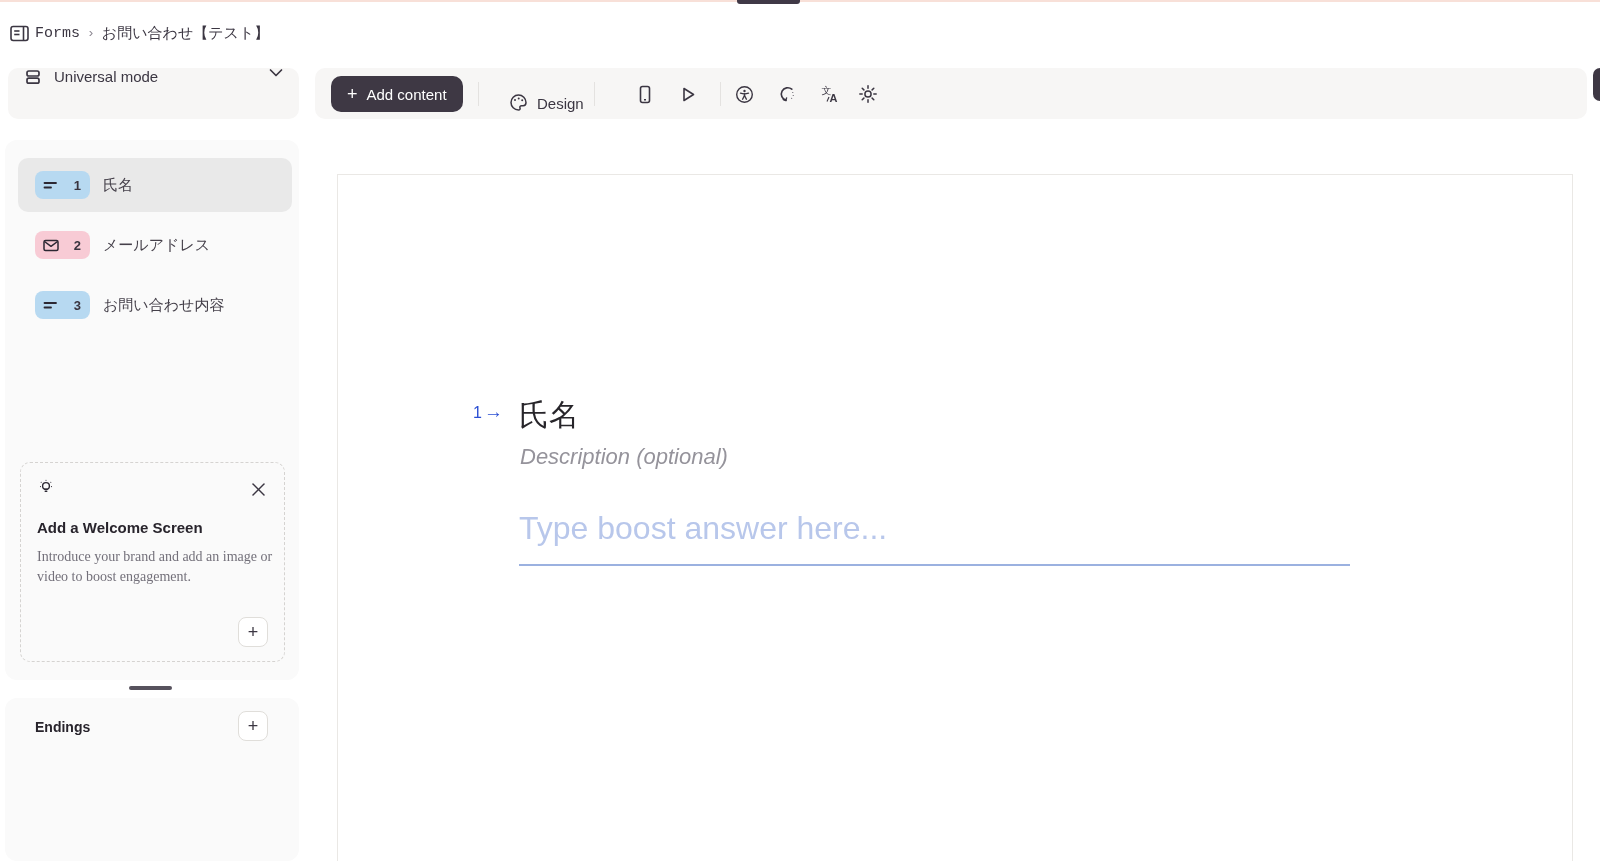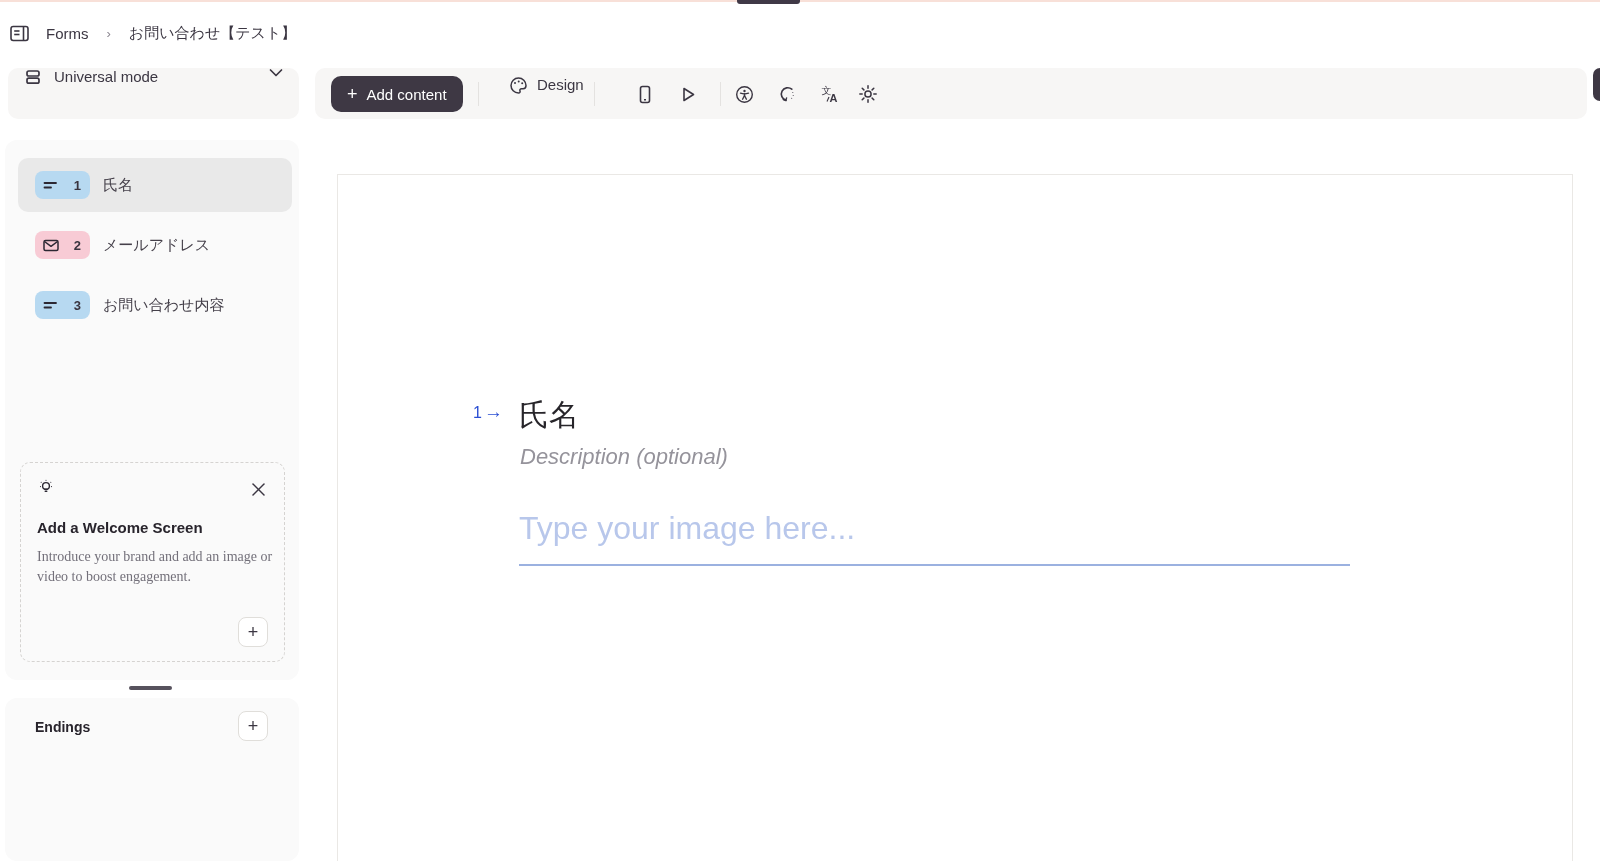--- a/index.html
+++ b/index.html
@@ -10,21 +10,21 @@
     color:#3b3642; -webkit-font-smoothing:antialiased;
   }
   svg { display:block; }
 
   
   .top-accent { position:absolute; top:0; left:0; width:1600px; height:2px; background:#f8e0d8; }
   .tab-indicator { position:absolute; top:0; left:737px; width:63px; height:4px; background:#403947; border-radius:0 0 3px 3px; }
 
   
   .topnav { position:absolute; top:2px; left:0; width:1600px; height:64px; background:#fff; }
-  .breadcrumb { position:absolute; left:10px; top:22px; display:flex; align-items:center; gap:16px; font-size:15px; color:#3b3642; }
+  .breadcrumb { position:absolute; left:10px; top:22px; display:flex; align-items:center; gap:5px; font-size:15px; color:#3b3642;font-family:Liberation Mono, monospace; }
   .breadcrumb .crumb { cursor:pointer; }
   .breadcrumb .sep { color:#8d8892; font-size:13px; margin:0 2px; }
   .tabs { position:absolute; left:721px; top:13px; display:flex; gap:20px; align-items:center; }
   .tab { padding:10px 14px; font-size:15px; color:#3b3642; border-radius:8px; cursor:pointer; white-space:nowrap; }
   .tab.active { background:#f5f4f3; }
 
   
   .mode-card {
     position:absolute; left:8px; top:68px; width:291px; height:51px;
     background:#f7f6f5; border-radius:10px; display:flex; 
@@ -39,21 +39,21 @@
   .btn-add {
     position:absolute; left:16px; top:8px; height:36px; padding:0 16px;
     background:#3e3844; color:#fff; border:none; border-radius:10px;
     font-size:15px; font-family:inherit; display:flex; align-items:center; gap:9px; cursor:pointer;
   }
   .btn-add .plus { font-size:18px; font-weight:400; line-height:1; margin-top:-1px; }
   .tb-div { position:absolute; top:14px; width:1px; height:24px; background:#e4e2e0; }
   .btn-design {
     position:absolute; left:182px; top:8px; height:36px; padding:0 12px;
     background:transparent; border:none; border-radius:8px; font-family:inherit;
-    font-size:15px; color:#3b3642; display:flex; align-items:flex-start; gap:9px; cursor:pointer;
+    font-size:15px; color:#3b3642; display:flex; align-items:flex-end; gap:9px; cursor:pointer;
   }
   .icon-btn {
     position:absolute; top:8px; width:36px; height:36px; border:none; background:transparent;
     border-radius:8px; display:flex; align-items:center; justify-content:center; cursor:pointer;
   }
 
   .publish-cut {
     position:absolute; left:1593px; top:68px; width:7px; height:33px;
     background:#3e3844; border-radius:8px 0 0 8px; cursor:pointer; border:none;
   }
@@ -301,14 +301,14 @@
   <button class="sq-plus-btn">+</button>
 </div>
 
 <div class="canvas"></div>
 <div class="q-num">
   <span class="n">1</span>
   <span class="arrow">→</span>
 </div>
 <div class="q-title">氏名</div>
 <div class="q-desc">Description (optional)</div>
-<div class="q-answer">Type your image here...</div>
+<div class="q-answer">Type boost answer here...</div>
 <div class="q-underline"></div>
 
 </body></html>

